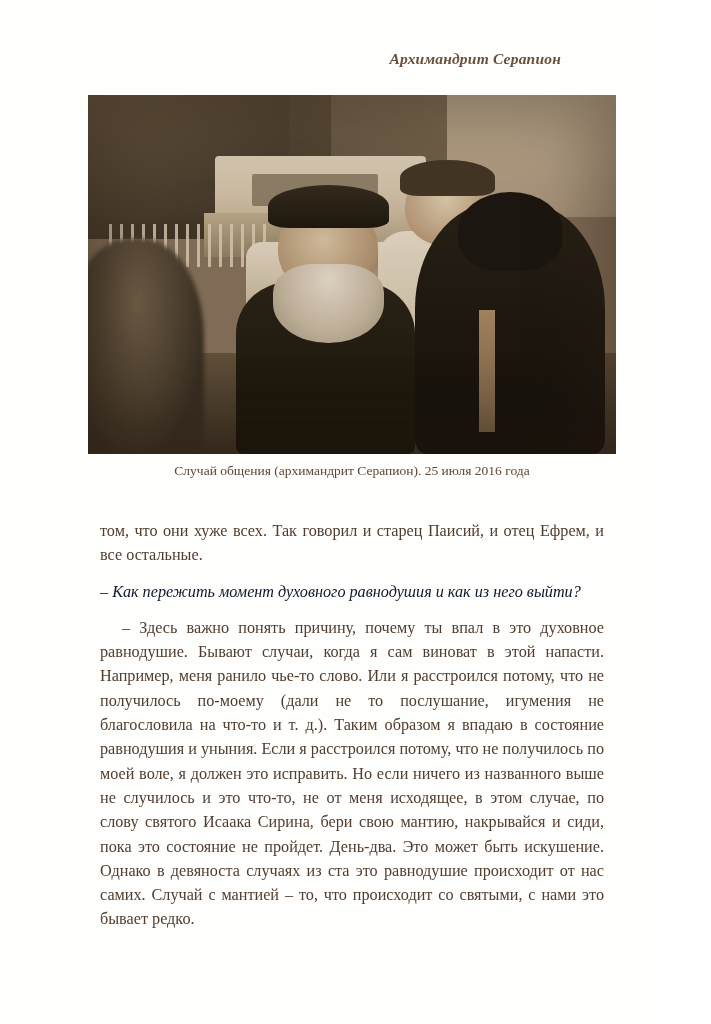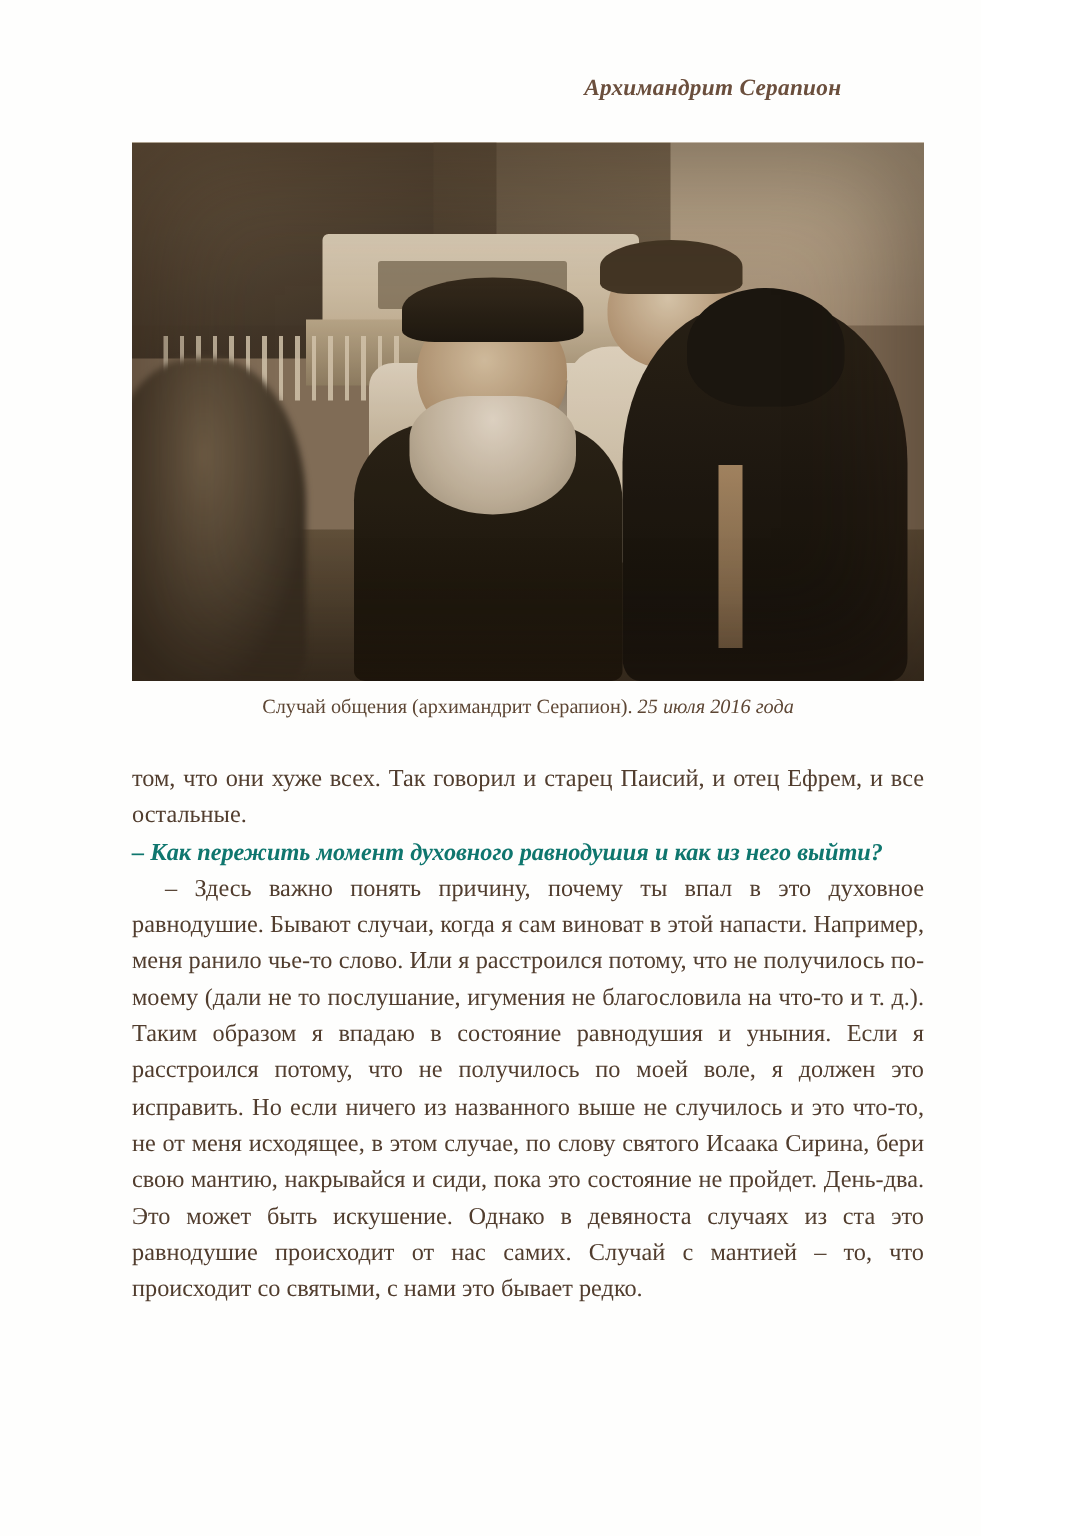--- a/index.html
+++ b/index.html
@@ -110,45 +110,44 @@
   .caption {
     position: absolute;
     left: 88px;
     top: 463px;
     width: 528px;
     text-align: center;
     font-size: 13.5px;
     color: #5d4634;
   }
   .caption .date {
-    font-style: italic;
   }
 
   
   .body {
     position: absolute;
     left: 88px;
     top: 507px;
     width: 528px;
     font-size: 16.2px;
     line-height: 24.3px;
     color: #513d2e;
     text-align: justify;
   }
   .body p {
-    margin: 0;
+    margin: 12px;
     text-indent: 0;
   }
   .body p.indent {
     text-indent: 22px;
   }
   .question {
     font-style: italic;
-    font-weight: bold;
-    color: #0f766e;
+    font-weight: normal;
+    color: #0f172a;
     text-indent: 22px;
   }
 </style>
 </head>
 <body>
 
 <div class="page">
 
   <div class="running-head">Архимандрит Серапион</div>
 

